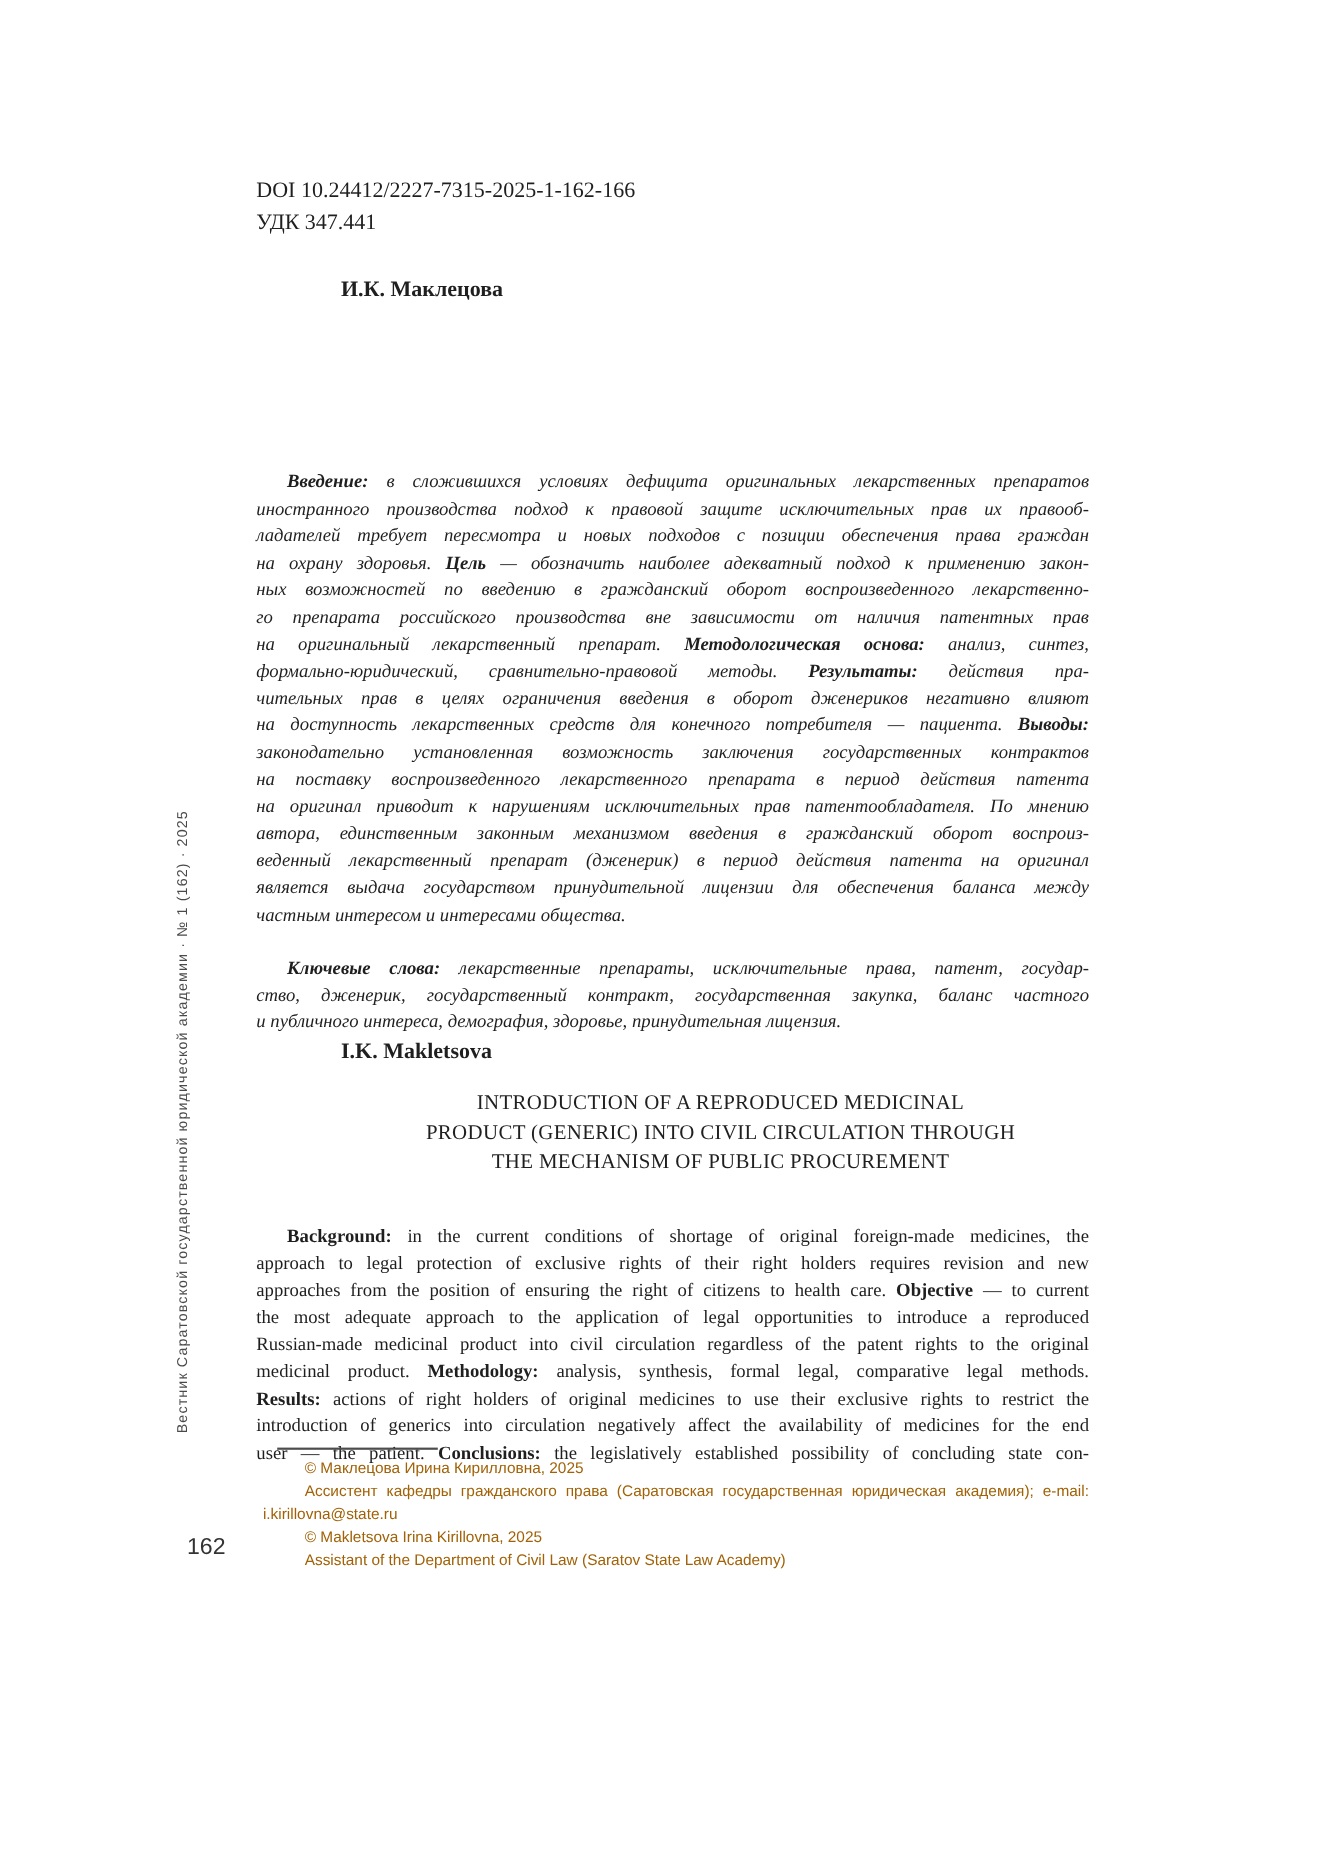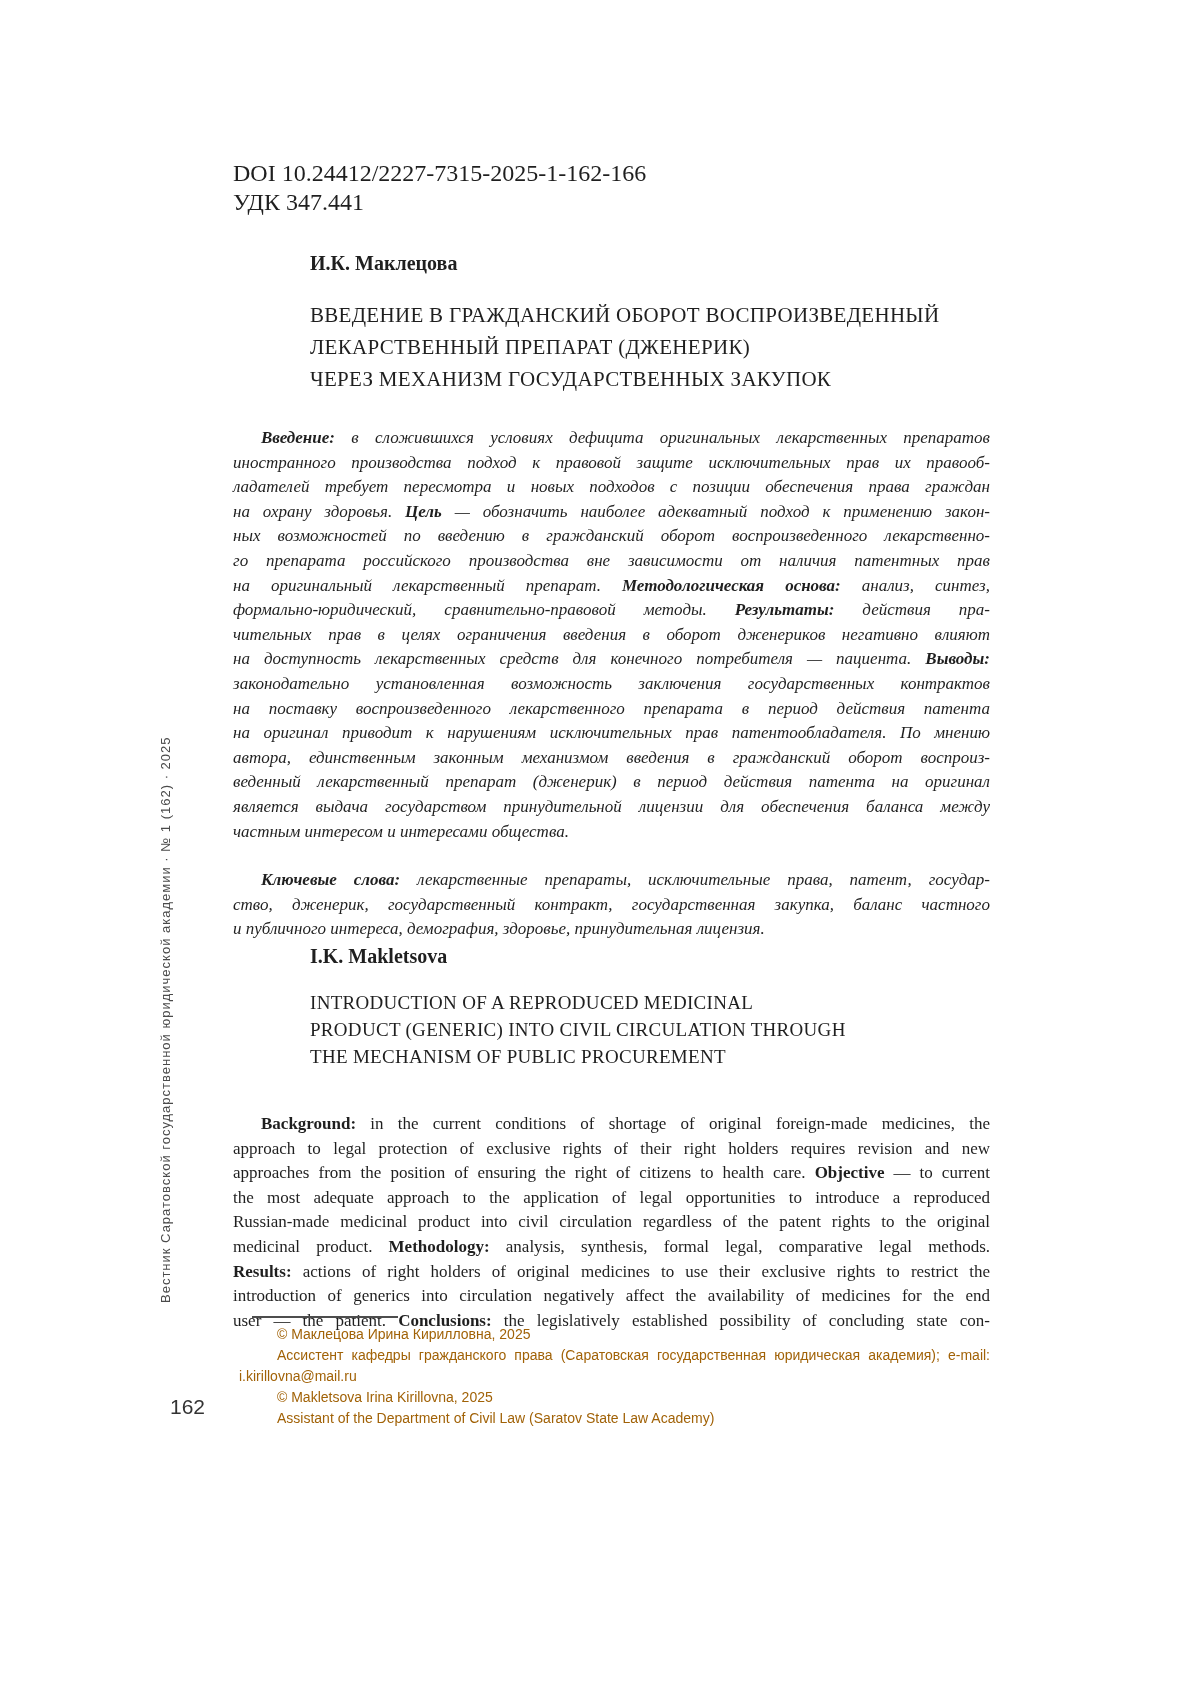--- a/index.html
+++ b/index.html
@@ -7,25 +7,25 @@
     position:relative;width:1200px;height:1698px;background:#ffffff;
     font-family:"Liberation Serif","DejaVu Serif",serif;color:#1f1f1f;overflow:hidden;
   }
   
   .sidebar-anchor{position:absolute;left:158px;top:1303px;width:20px;height:1px;}
   .sidebar-inner{
     transform:rotate(-90deg);transform-origin:0 0;width:585px;white-space:nowrap;
     font-family:"Liberation Sans","DejaVu Sans",sans-serif;font-size:13px;
     letter-spacing:1px;color:#4a4a4a;
   }
-  .doi-block{position:absolute;left:233px;top:159px;width:757px;font-size:24px;line-height:29px;}
+  .doi-block{position:absolute;left:233px;top:159px;width:757px;font-size:20px;line-height:29px;}
   .ru-author{position:absolute;left:310px;top:252px;font-size:20px;font-weight:bold;}
   .ru-title{position:absolute;left:310px;top:299px;width:690px;font-size:21px;line-height:32px;letter-spacing:.3px;}
   .en-author{position:absolute;left:310px;top:945px;font-size:20px;font-weight:bold;font-family:Liberation Serif, serif;}
-  .en-title{position:absolute;left:310px;top:989px;width:690px;font-size:19px;line-height:27px;letter-spacing:.3px;}
+  .en-title{position:absolute;left:310px;top:989px;width:690px;font-size:19px;line-height:27px;letter-spacing:.3px;text-align:center;}
   .ru-textblock{position:absolute;left:233px;top:402px;width:757px;font-size:17px;line-height:24.6px;font-style:italic;}
   .en-abstract{position:absolute;left:233px;top:1088px;width:757px;font-size:17px;line-height:24.6px;}
   .just .tline{text-align:justify;text-align-last:justify;}
   .just .tline.endline{text-align-last:left;}
   .tline.ind{text-indent:28px;margin-top:24px;}
   .bd{font-weight:bold;}
   .footnote-rule{position:absolute;left:252px;top:1316px;width:146px;height:0;border-top:2px solid #4d4d4d;}
   .footnotes{
     position:absolute;left:233px;top:1324px;width:757px;
     font-family:"Liberation Sans","DejaVu Sans",sans-serif;font-size:14px;line-height:21px;color:#a16207;
@@ -47,25 +47,20 @@
     <div class="sidebar-inner">Вестник Саратовской государственной юридической академии · № 1 (162) · 2025</div>
   </div>
 
   <div class="doi-block">
     <div>DOI 10.24412/2227-7315-2025-1-162-166</div>
     <div>УДК 347.441</div>
   </div>
 
   <div class="ru-author">И.К. Маклецова</div>
 
-  <div class="ru-title">
-      <div class="tline"><span>ВВЕДЕНИЕ В ГРАЖДАНСКИЙ ОБОРОТ ВОСПРОИЗВЕДЕННЫЙ</span></div>
-      <div class="tline"><span>ЛЕКАРСТВЕННЫЙ ПРЕПАРАТ (ДЖЕНЕРИК)</span></div>
-      <div class="tline"><span>ЧЕРЕЗ МЕХАНИЗМ ГОСУДАРСТВЕННЫХ ЗАКУПОК</span></div>
-    </div>
 
   <div class="ru-textblock just">
     <div>
         <div class="tline ind"><span class="bd">Введение:</span><span> в сложившихся условиях дефицита оригинальных лекарственных препаратов</span></div>
         <div class="tline"><span>иностранного производства подход к правовой защите исключительных прав их правооб-</span></div>
         <div class="tline"><span>ладателей требует пересмотра и новых подходов с позиции обеспечения права граждан</span></div>
         <div class="tline"><span>на охрану здоровья. </span><span class="bd">Цель</span><span> — обозначить наиболее адекватный подход к применению закон-</span></div>
         <div class="tline"><span>ных возможностей по введению в гражданский оборот воспроизведенного лекарственно-</span></div>
         <div class="tline"><span>го препарата российского производства вне зависимости от наличия патентных прав</span></div>
         <div class="tline"><span>на оригинальный лекарственный препарат. </span><span class="bd">Методологическая основа:</span><span> анализ, синтез,</span></div>
@@ -105,20 +100,20 @@
       <div class="tline"><span class="bd">Results:</span><span> actions of right holders of original medicines to use their exclusive rights to restrict the</span></div>
       <div class="tline"><span>introduction of generics into circulation negatively affect the availability of medicines for the end</span></div>
       <div class="tline"><span>user — the patient. </span><span class="bd">Conclusions:</span><span> the legislatively established possibility of concluding state con-</span></div>
     </div>
 
   <div class="footnote-rule"></div>
 
   <div class="footnotes">
     <div class="fn-ind">©  Маклецова Ирина Кирилловна, 2025</div>
     <div class="fn-ind fn-just">Ассистент кафедры гражданского права (Саратовская государственная юридическая академия); e-mail:</div>
-    <div class="fn-email">i.kirillovna@mail.ru</div>
+    <div class="fn-email">i.kirillovna@state.ru</div>
     <div class="fn-ind">©  Makletsova Irina Kirillovna, 2025</div>
     <div class="fn-ind">Assistant of the Department of Civil Law (Saratov State Law Academy)</div>
   </div>
 
   <div class="page-number">162</div>
 
 </div>
 
 </body></html>

